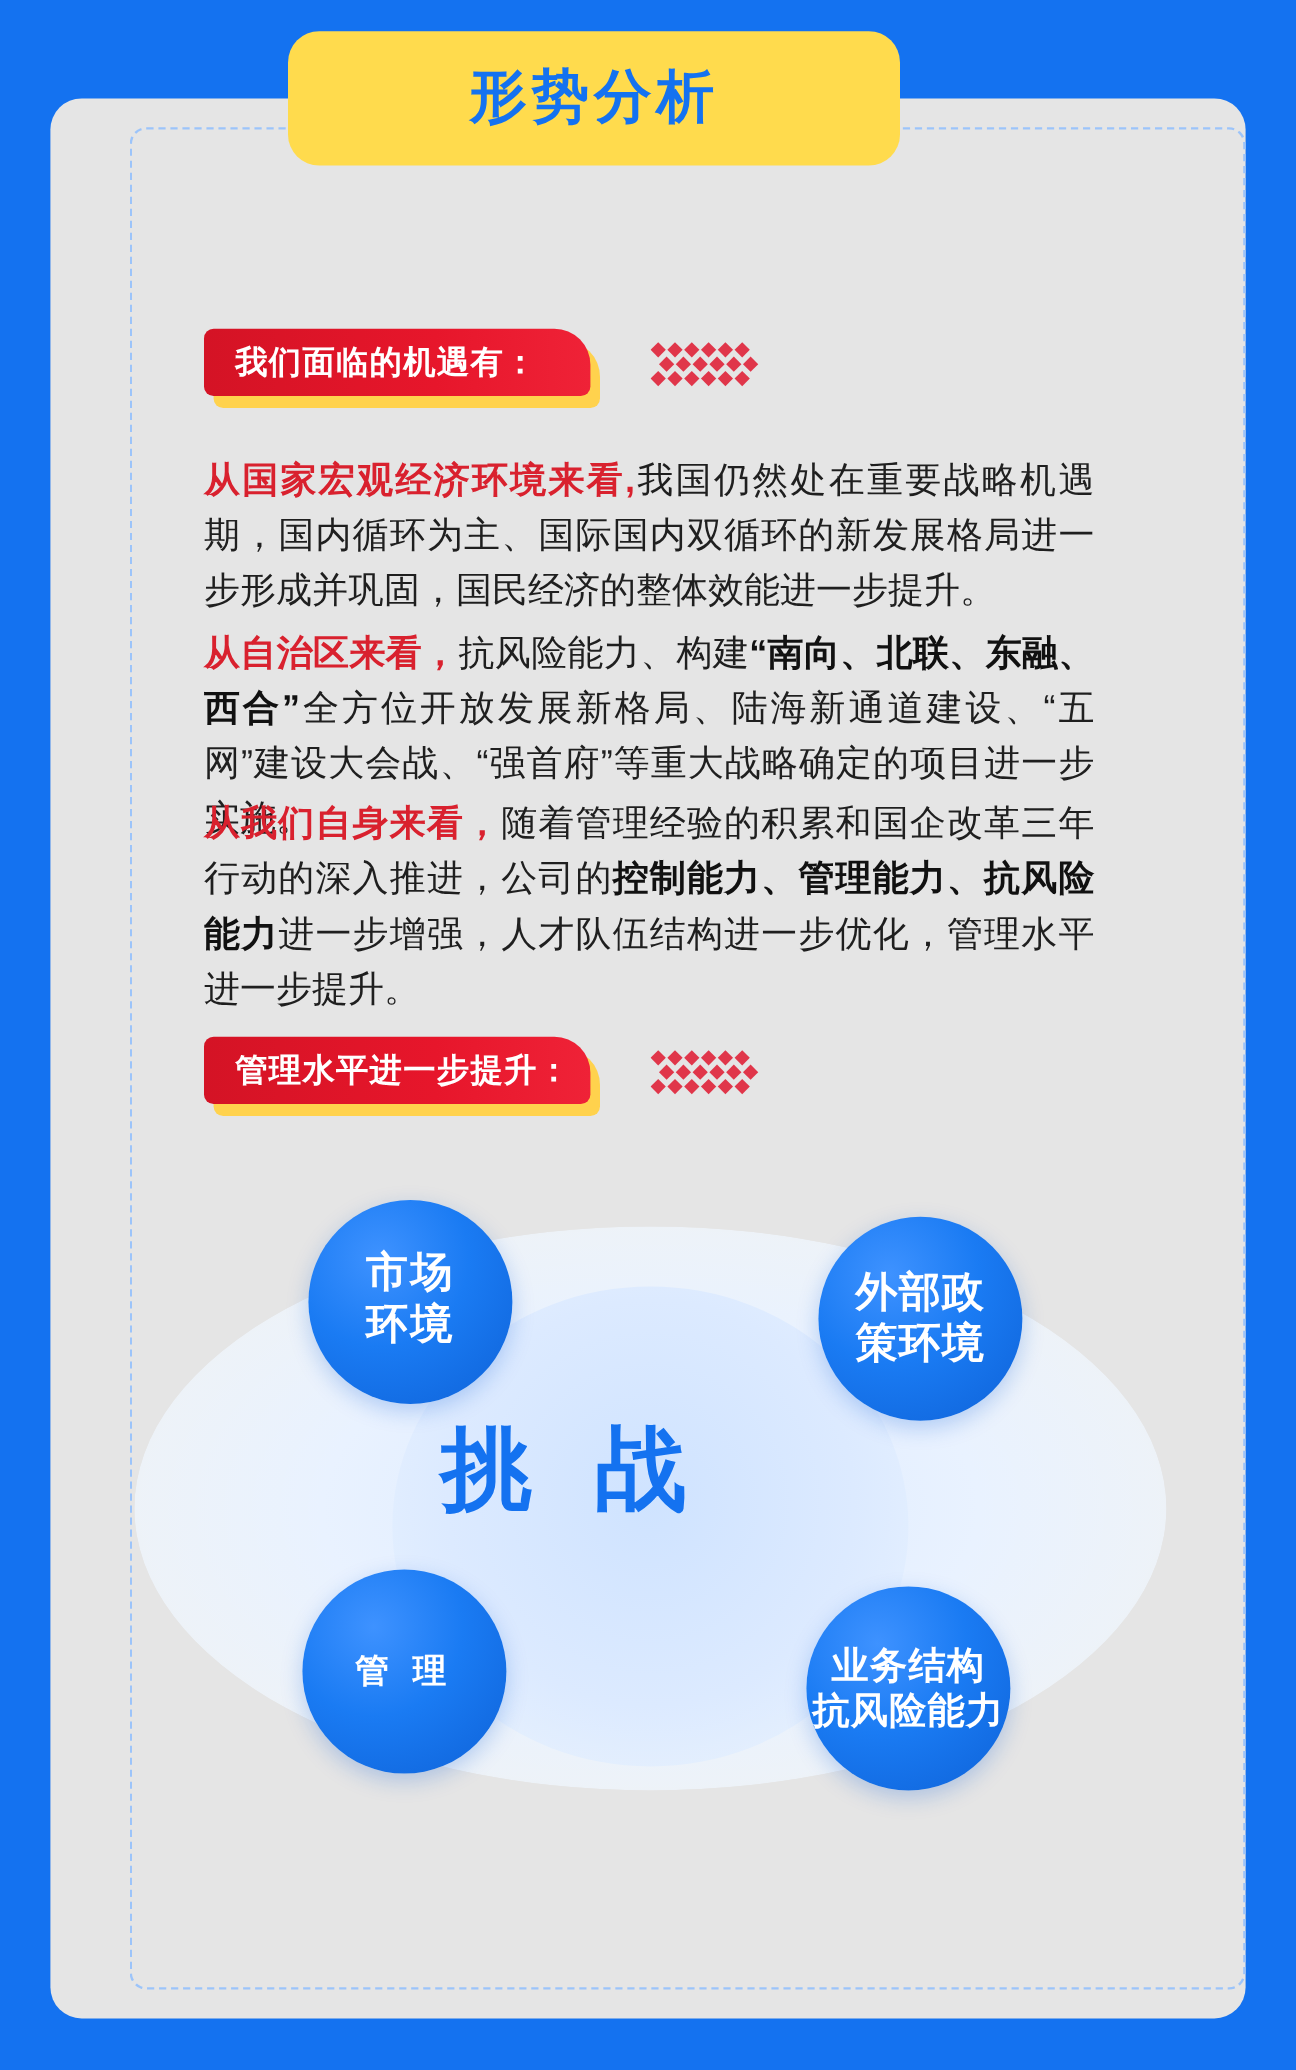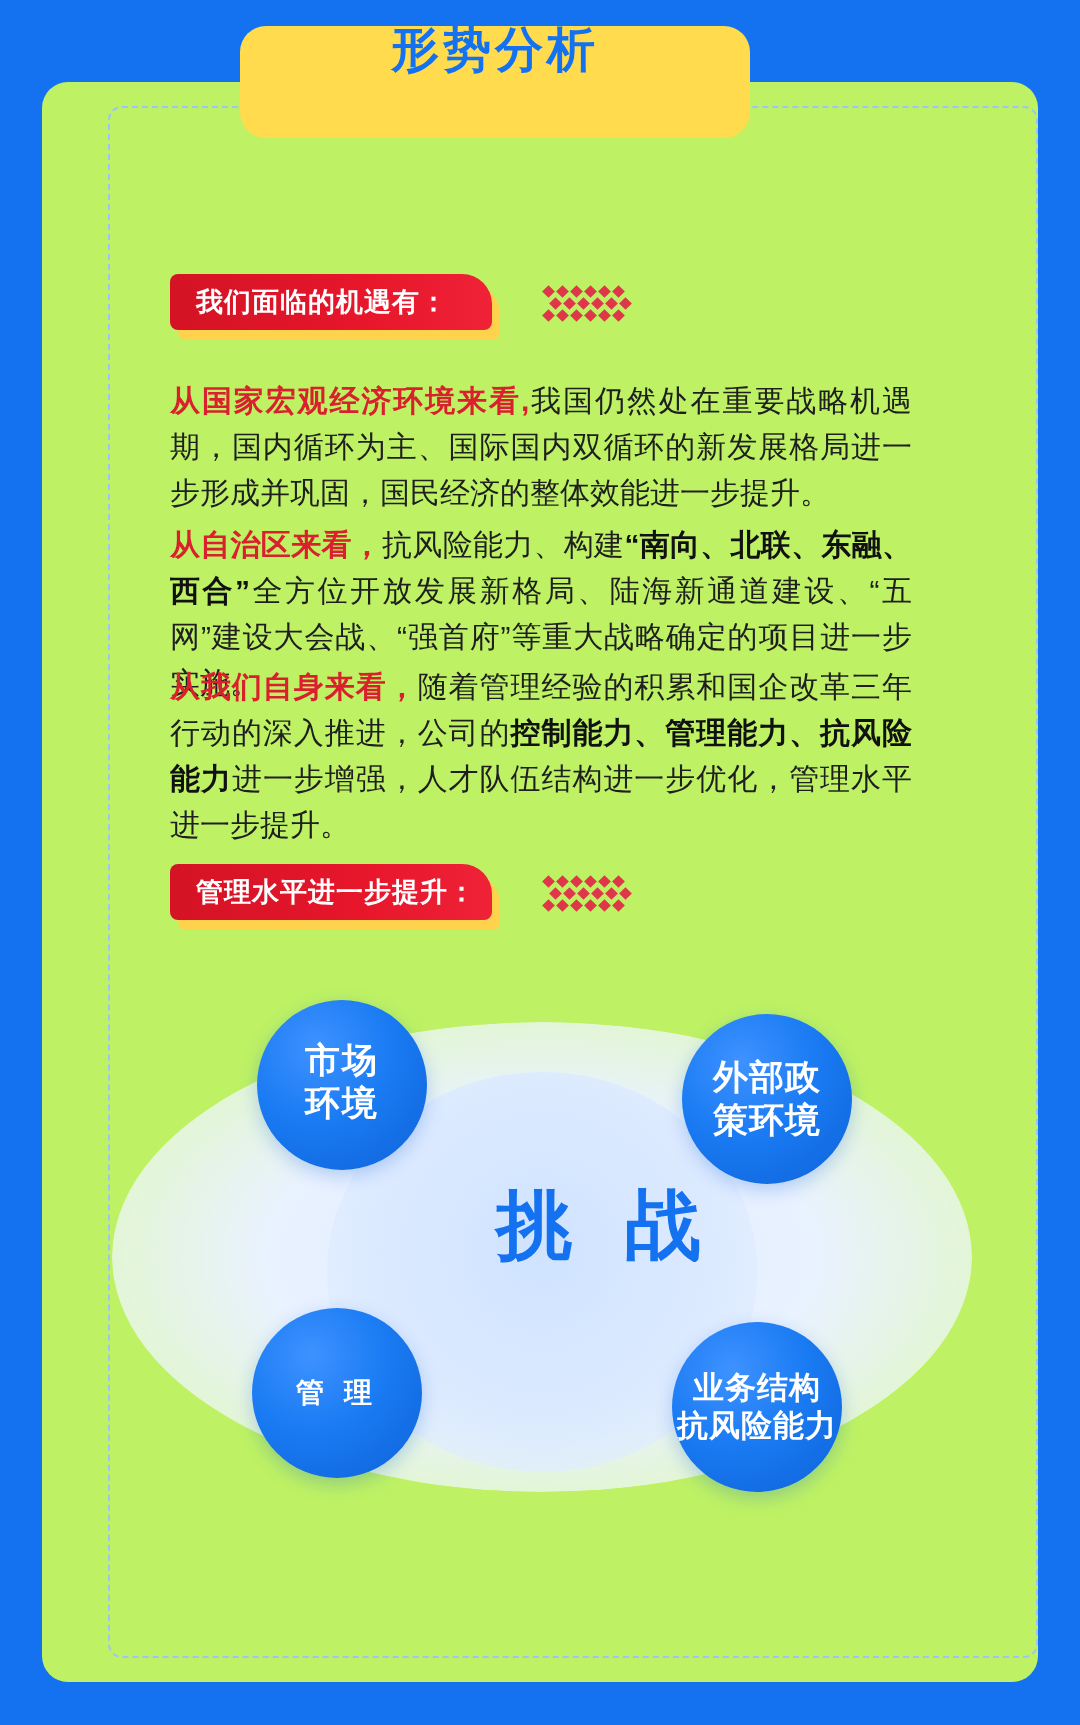--- a/index.html
+++ b/index.html
@@ -16,21 +16,21 @@
     background: #1472f0;
     overflow: hidden;
   }
   
   .card {
     position: absolute;
     left: 42px;
     top: 82px;
     width: 996px;
     height: 1600px;
-    background: #bef264;
+    background: #e5e5e5;
     border-radius: 26px;
   }
   .card-dash {
     position: absolute;
     left: 66px;
     top: 24px;
     width: 930px;
     height: 1552px;
     border: 2px dashed #9cc4fa;
     border-radius: 14px;
@@ -38,21 +38,21 @@
   
   .title-pill {
     position: absolute;
     left: 240px;
     top: 26px;
     width: 510px;
     height: 112px;
     background: #ffdb4d;
     border-radius: 26px;
     display: flex;
-    align-items: flex-start;
+    align-items: center;
     justify-content: center;
   }
   .title-pill .title-text {
     font-size: 48px;
     font-weight: bold;
     color: #1472f0;
     letter-spacing: 4px;
     line-height: 1;
   }
 
@@ -141,21 +141,21 @@
     width: 430px;
     height: 400px;
     border-radius: 50%;
     background: radial-gradient(circle at 50% 45%, #cfe3ff 0%, #dceaff 55%, rgba(225,238,255,0.6) 78%, rgba(255,255,255,0) 100%);
   }
   .center-word {
     position: absolute;
     left: 255px;
     top: 225px;
     width: 350px;
-    text-align: right;
+    text-align: left;
     font-size: 76px;
     font-weight: bold;
     color: #1472f0;
     letter-spacing: 16px;
     line-height: 1;
   }
   .bub {
     position: absolute;
     border-radius: 50%;
     background: radial-gradient(circle at 35% 28%, #3e92ff 0%, #1a7bf3 45%, #0e62d8 100%);

